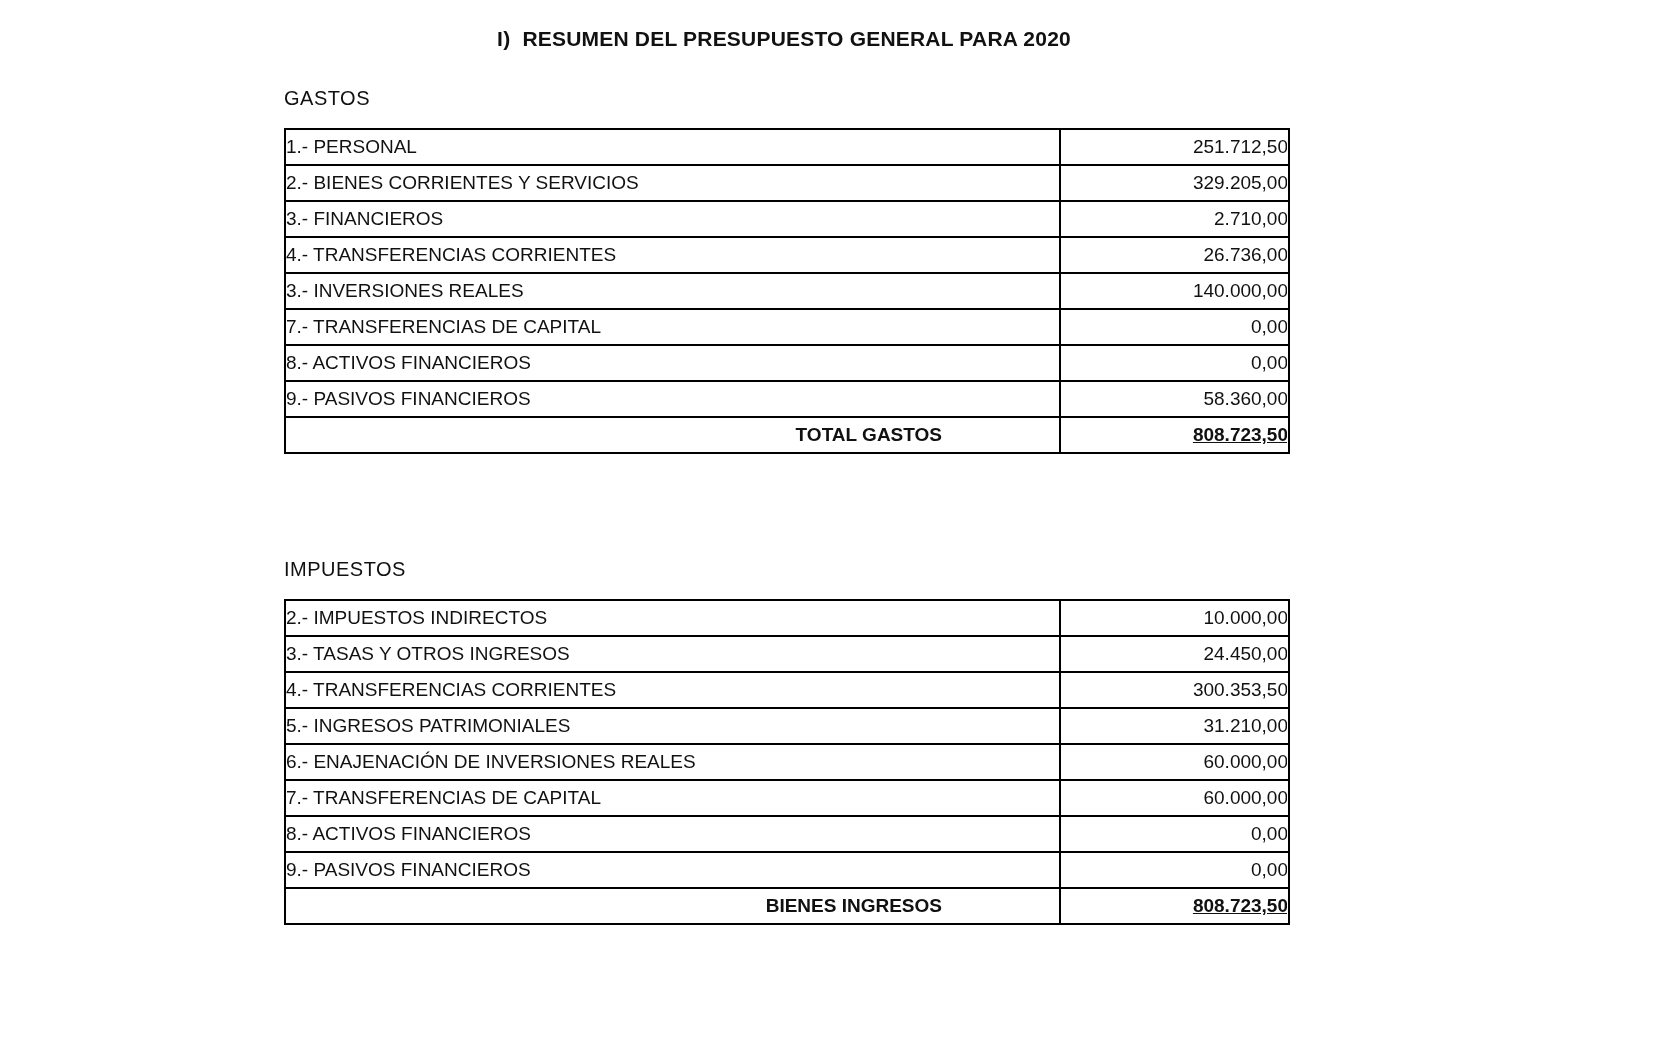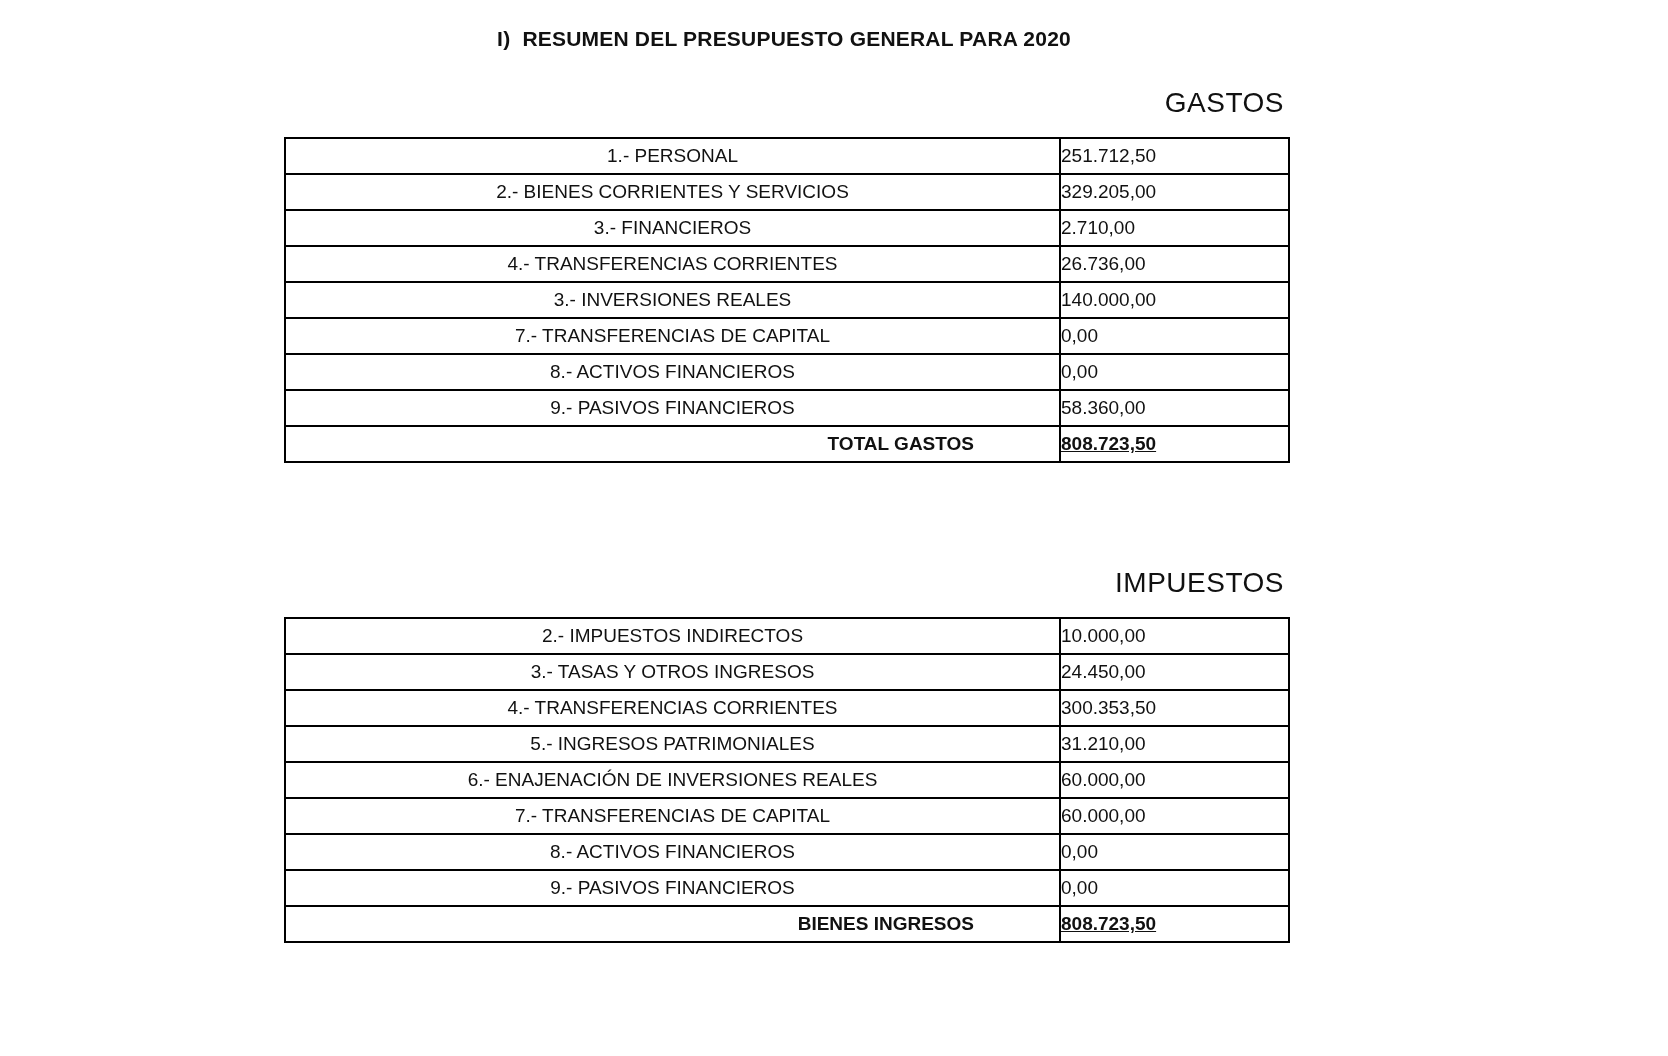--- a/index.html
+++ b/index.html
@@ -20,22 +20,22 @@
   }
   .doc-title {
     margin-top: 20px;
     text-align: center;
     font-size: 21px;
     font-weight: bold;
     letter-spacing: 0.2px;
     white-space: pre;
   }
   .section-heading {
-    text-align: right;
-    font-size: 28px;
+    text-align: left;
+    font-size: 20px;
     letter-spacing: 0.5px;
   }
   .budget-section.first .section-heading { margin-top: 36px; }
   .budget-section.second .section-heading { margin-top: 104px; }
   .budget-table {
     border-collapse: collapse;
     width: 100%;
     table-layout: fixed;
     margin-top: 18px;
     border: 2px solid #000;
@@ -44,31 +44,31 @@
     border: 2px solid #000;
     font-size: 19px;
     height: 34px;
     vertical-align: middle;
     padding: 0;
     overflow: hidden;
   }
   .label-cell {
     width: 773px;
     padding-left: 13px;
-    text-align: center;
   }
   .amount-cell {
     width: 227px;
-    text-align: left;
+    text-align: right;
     padding-right: 52px;
+    border-radius: 9px;
   }
   .total-row .label-cell {
     text-align: right;
     font-weight: bold;
-    padding-right: 85px;
+    padding-right: 117px;
     padding-left: 0;
   }
   .total-row .amount-cell {
     font-weight: bold;
     text-decoration: underline;
   }
 </style>
 </head>
 <body>
 

